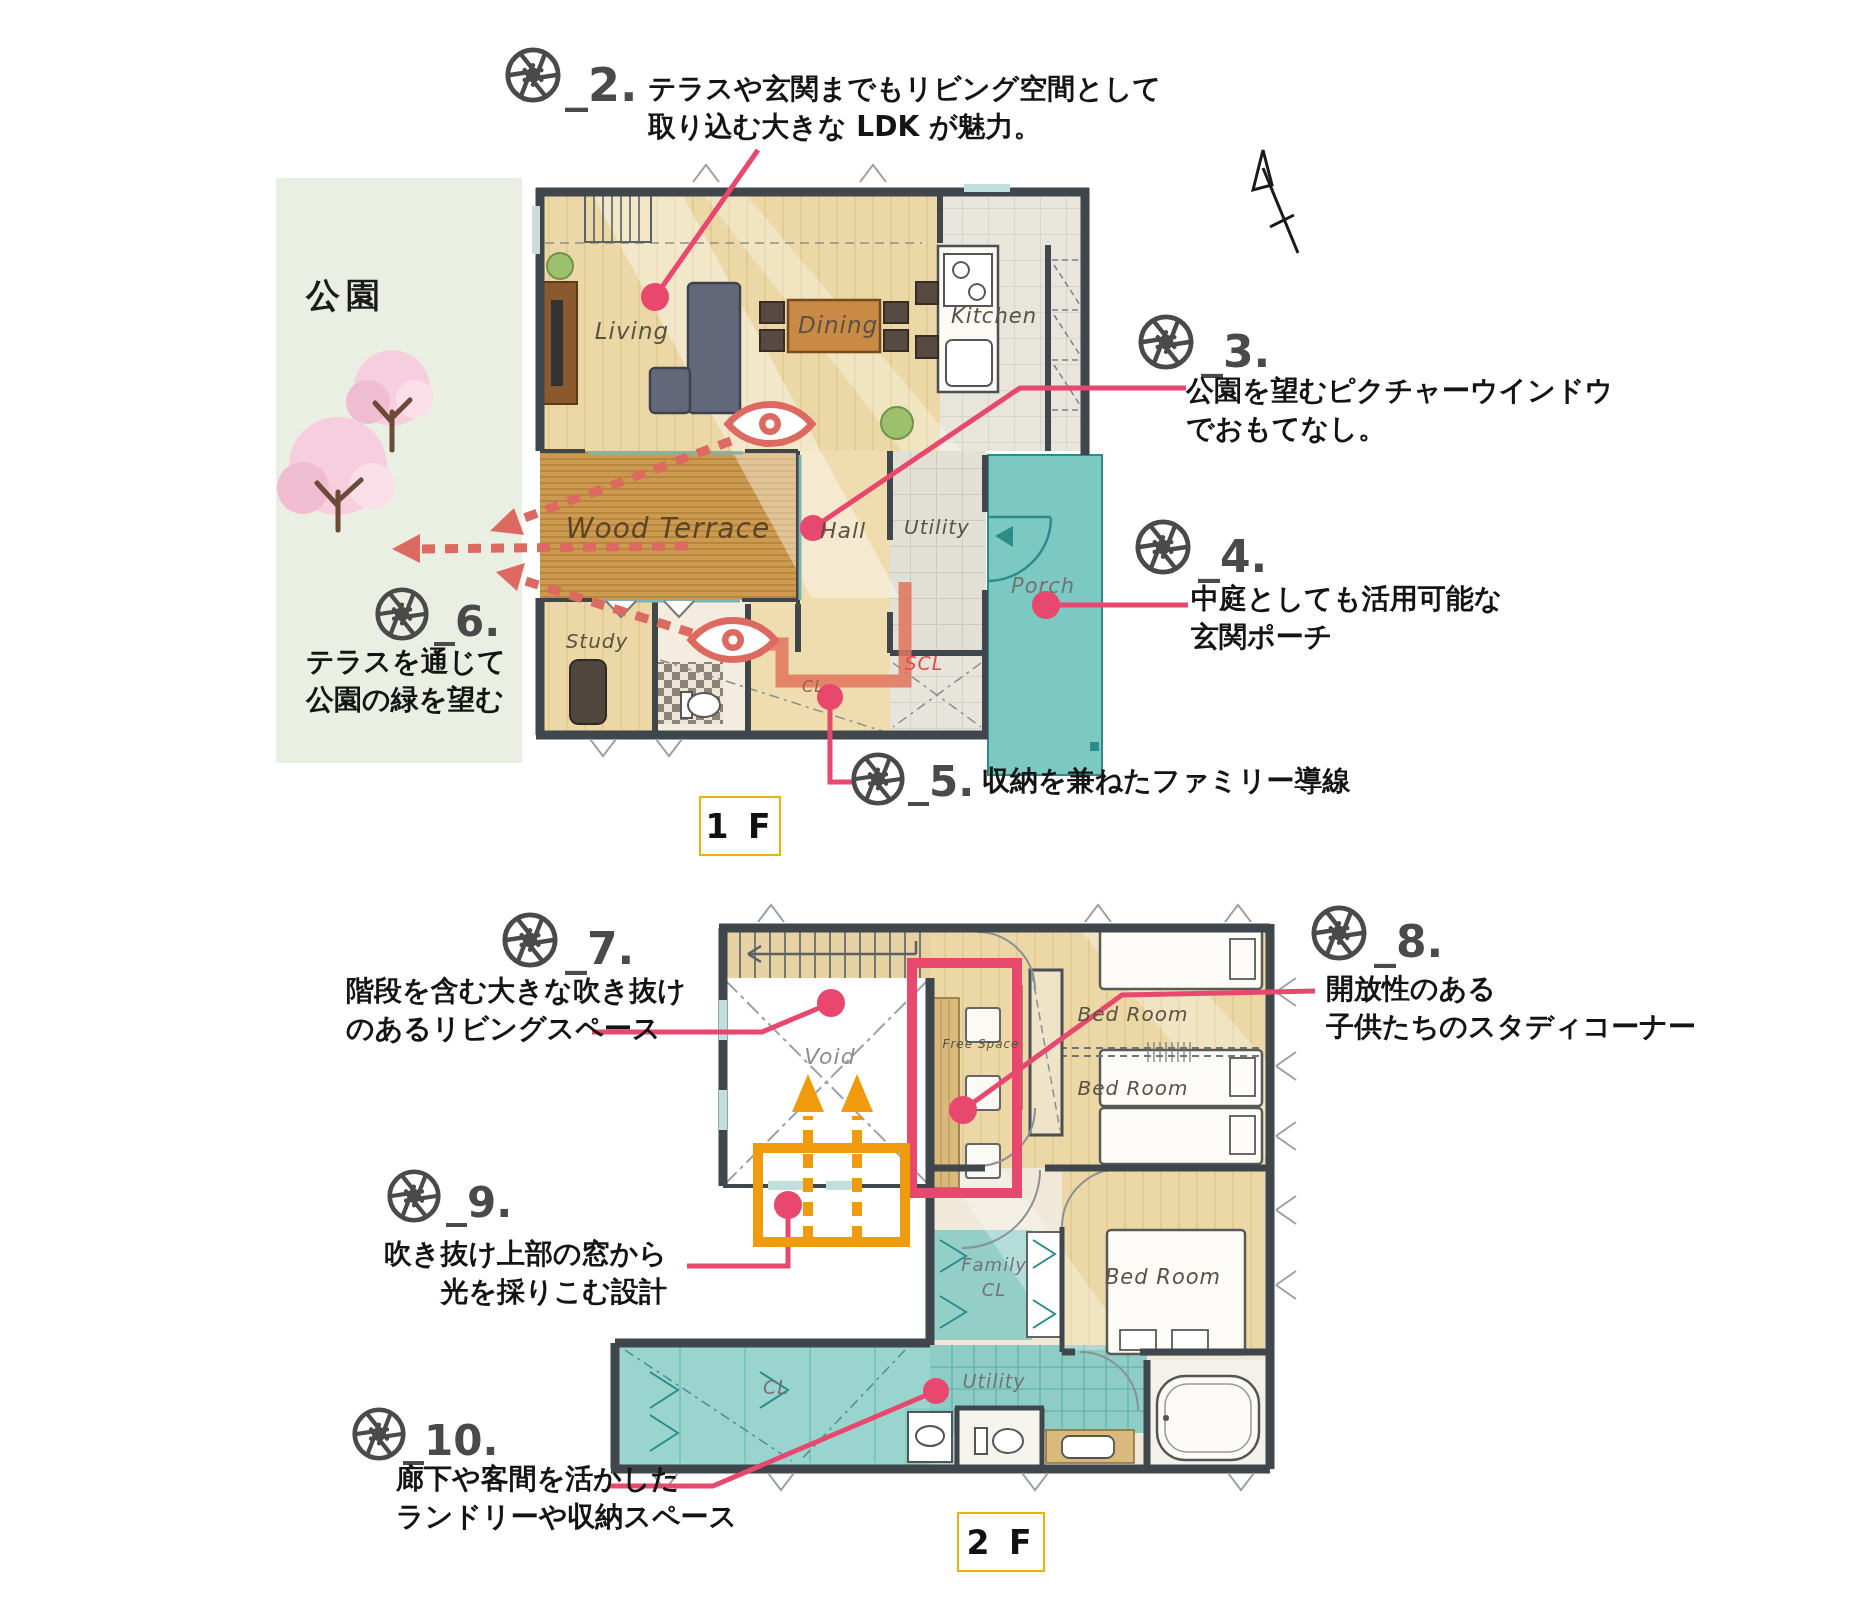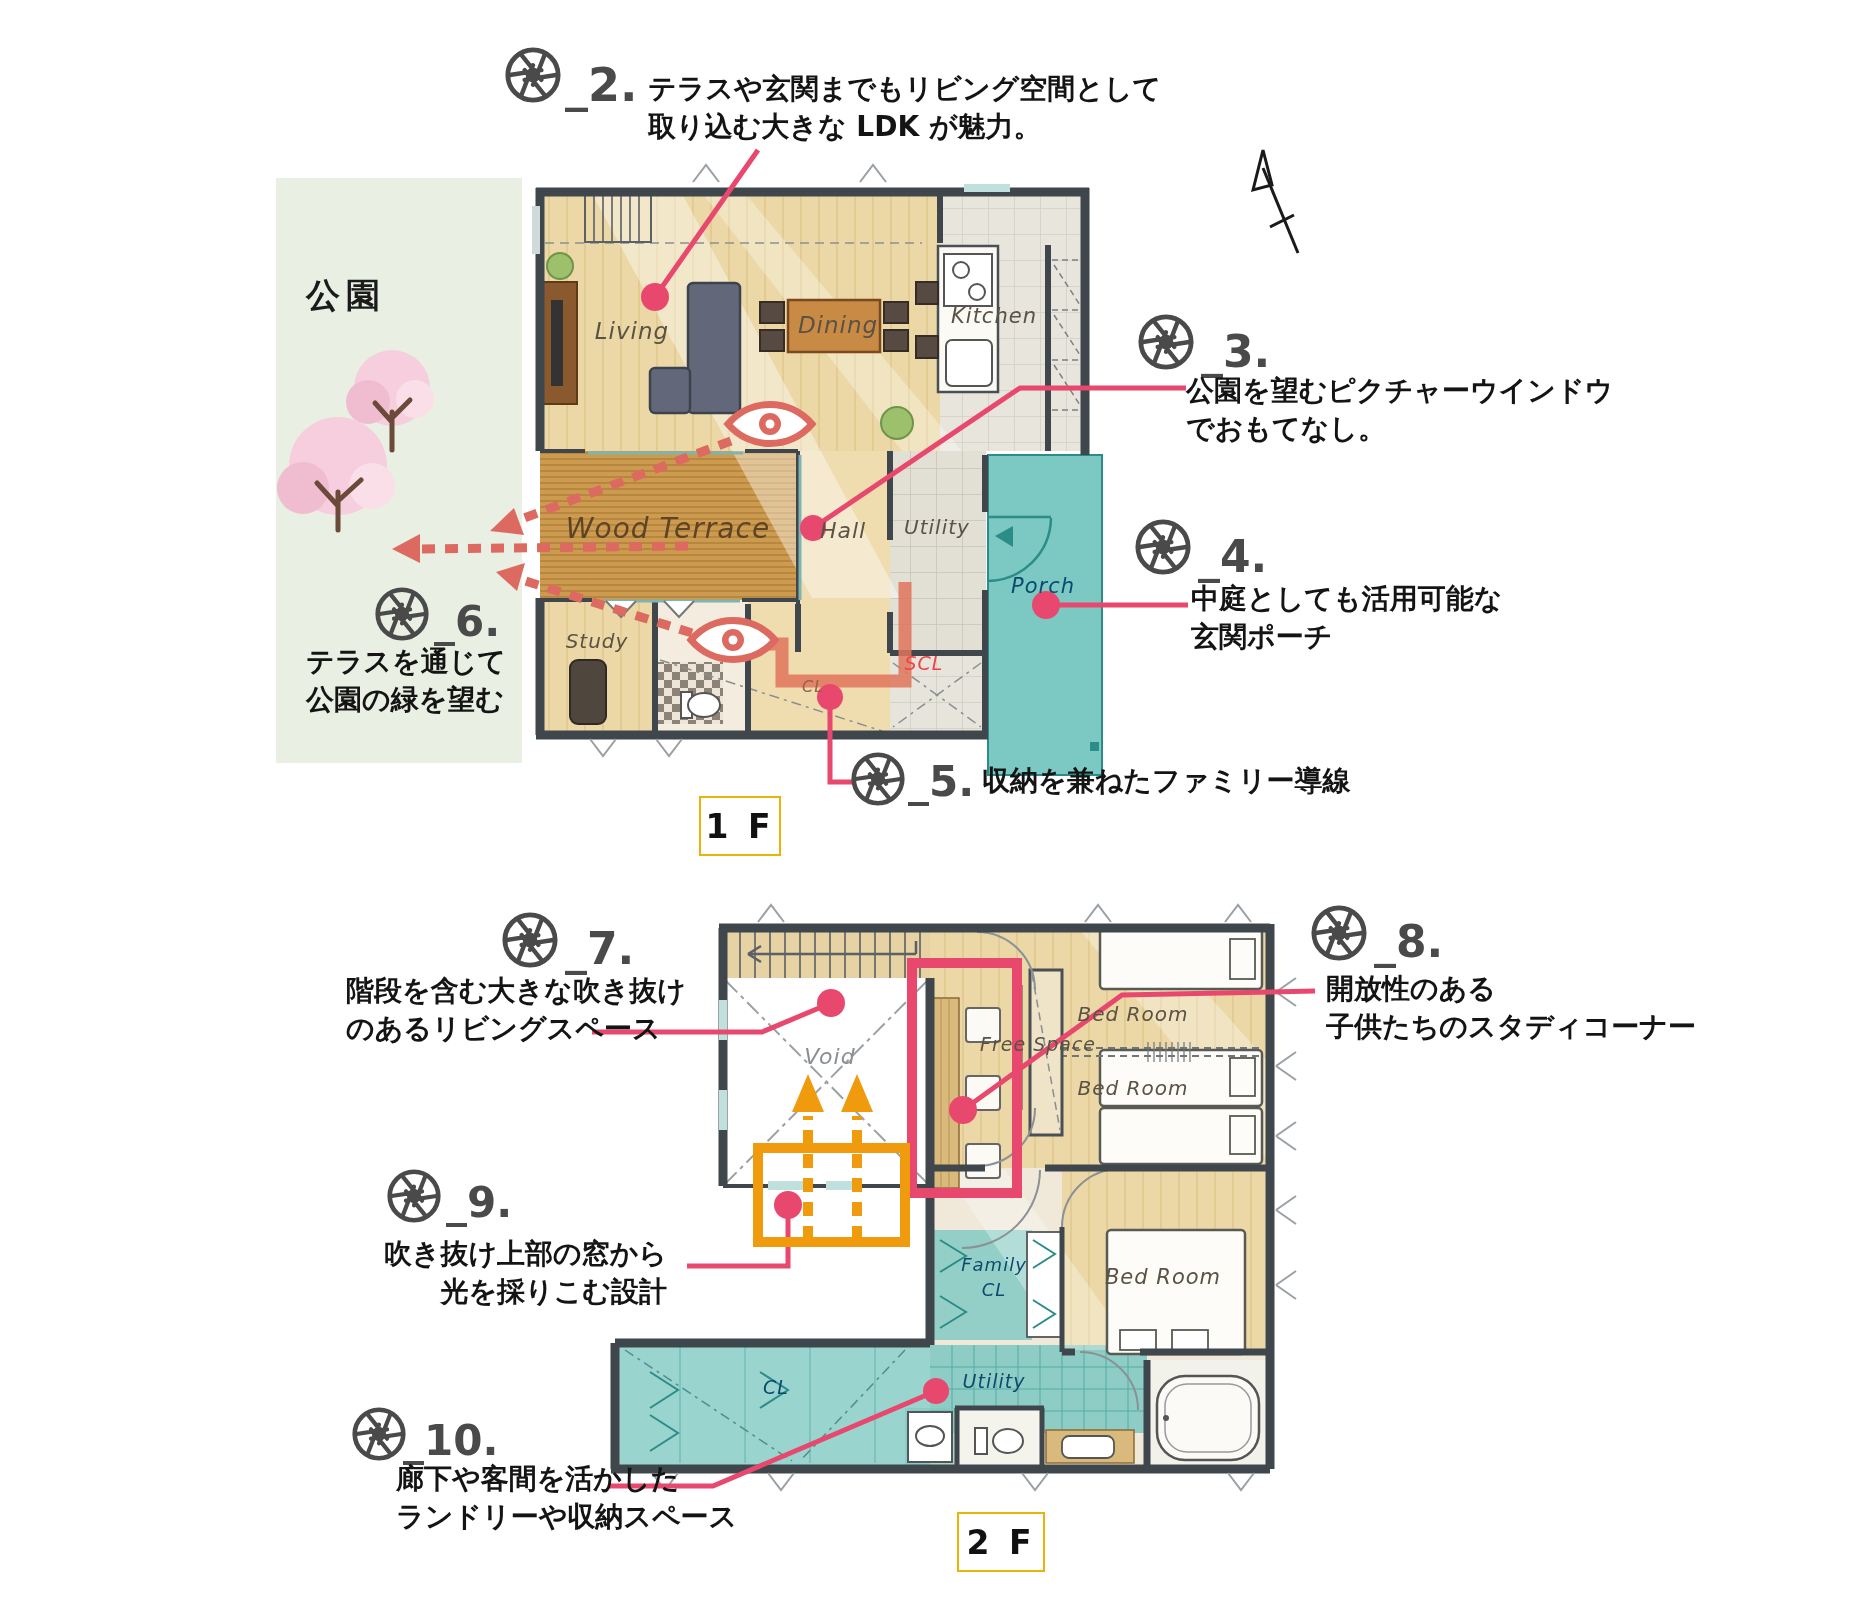--- a/index.html
+++ b/index.html
@@ -1,21 +1,21 @@
 <!DOCTYPE html>
 <html><head>
 <meta charset="utf-8">
 <style>
   html,body{margin:0;padding:0;background:#ffffff;}
   body{width:1860px;height:1620px;font-family:"DejaVu Sans","Liberation Sans",sans-serif;}
   .stage{position:relative;width:1860px;height:1620px;overflow:hidden;background:#fff;}
   svg.plan{position:absolute;left:0;top:0;}
   .lbl{position:absolute;transform:translate(-50%,-50%);font-style:italic;font-weight:500;
        color:#5a5244;white-space:nowrap;letter-spacing:1px;}
-  .teal{color:#0c4a6e;}
+  .teal{color:#737373;}
   .brown{color:#5d4426;}
   .gray{color:#8a8f93;}
   .redish{color:#96604a;}
   .park-label{position:absolute;transform:translate(-50%,-50%);font-weight:700;font-size:34px;
        letter-spacing:6px;color:#1b1b1b;white-space:nowrap;margin-top:12px;}
   .ap{position:absolute;}
   .ann-num{position:absolute;font-weight:700;color:#4a4a4a;white-space:nowrap;}
   .ann-text{position:absolute;font-weight:700;color:#141414;font-size:28px;line-height:38px;white-space:nowrap;}
   .badge{position:absolute;border:2px solid #eab308;background:#fff;display:flex;align-items:center;
        justify-content:center;font-weight:700;font-size:33px;letter-spacing:4px;color:#111;}
@@ -320,21 +320,21 @@
   <div class="lbl" style="left:994px;top:316px;font-size:21px">Kitchen</div>
   <div class="lbl brown" style="left:668px;top:528px;font-size:28px">Wood Terrace</div>
   <div class="lbl" style="left:843px;top:530px;font-size:22px">Hall</div>
   <div class="lbl" style="left:937px;top:527px;font-size:20px">Utility</div>
   <div class="lbl teal" style="left:1043px;top:586px;font-size:21px">Porch</div>
   <div class="lbl" style="left:597px;top:641px;font-size:20px">Study</div>
   <div class="lbl" style="left:924px;top:663px;font-size:19px;color:#ef4444">SCL</div>
   <div class="lbl redish" style="left:813px;top:686px;font-size:16px">CL</div>
 
   <div class="lbl gray" style="left:830px;top:1056px;font-size:22px">Void</div>
-  <div class="lbl" style="left:1038px;top:1044px;font-size:19px">Free Space</div>
+  <div class="lbl" style="left:981px;top:1044px;font-size:12px">Free Space</div>
   <div class="lbl" style="left:1133px;top:1014px;font-size:20px">Bed Room</div>
   <div class="lbl" style="left:1133px;top:1088px;font-size:20px">Bed Room</div>
   <div class="lbl" style="left:1163px;top:1277px;font-size:21px">Bed Room</div>
   <div class="lbl teal" style="left:994px;top:1264px;font-size:18px">Family</div>
   <div class="lbl teal" style="left:994px;top:1289px;font-size:18px">CL</div>
   <div class="lbl teal" style="left:776px;top:1387px;font-size:19px">CL</div>
   <div class="lbl teal" style="left:994px;top:1381px;font-size:19px">Utility</div>
 
   <div class="badge" style="left:699px;top:796px;width:78px;height:56px">
       <span>1 F</span>

